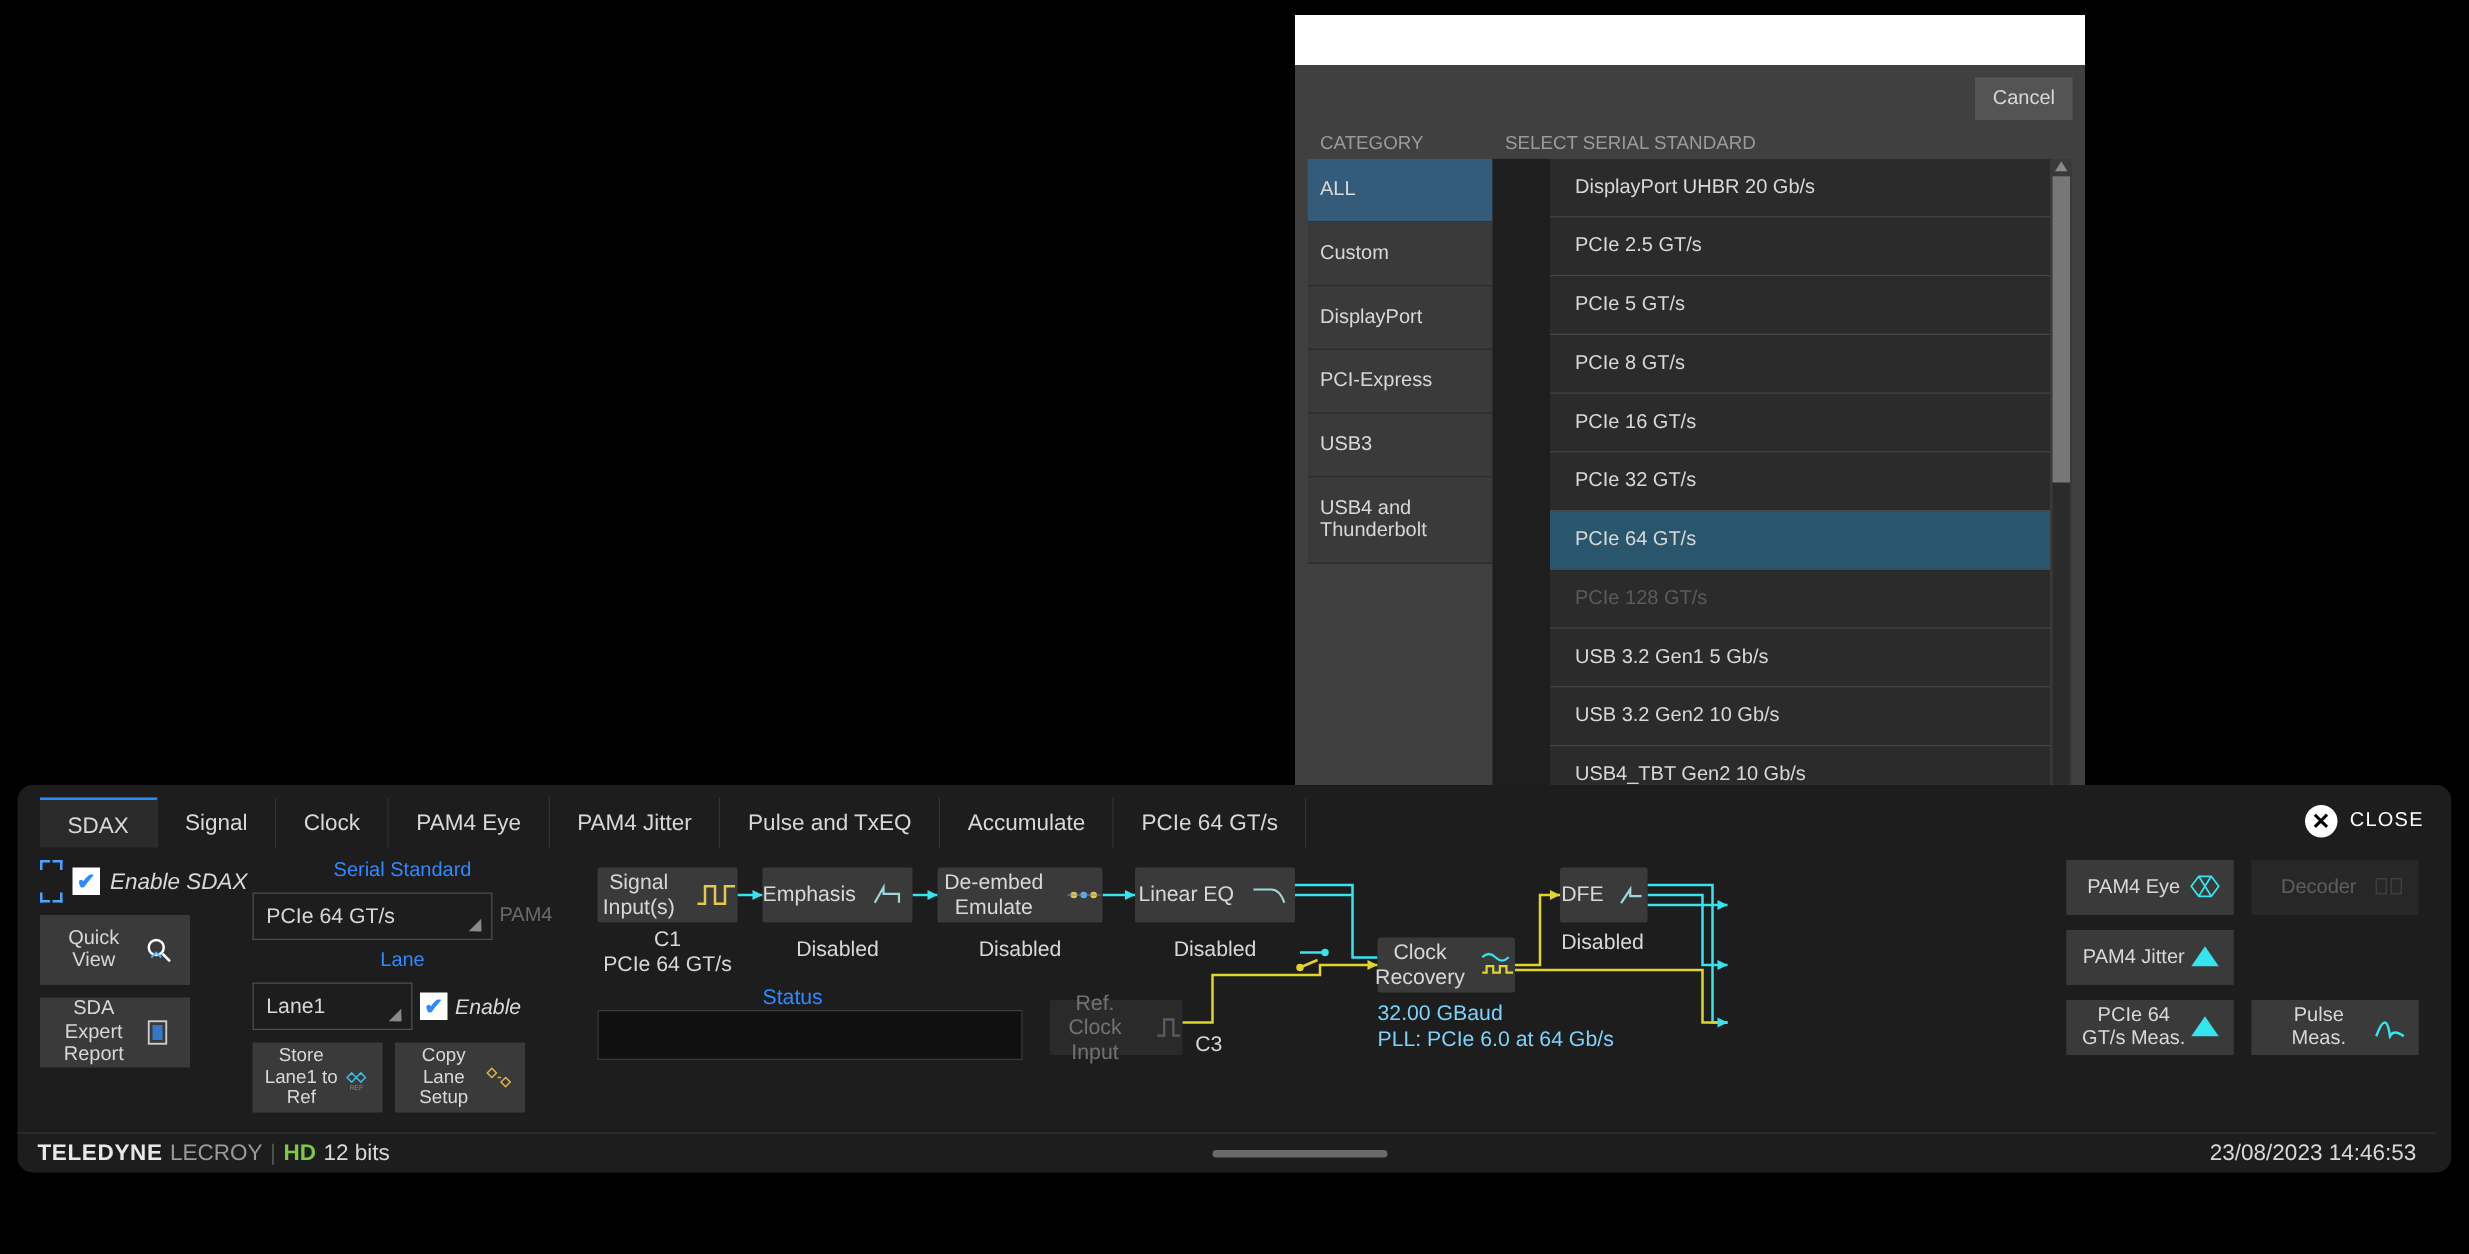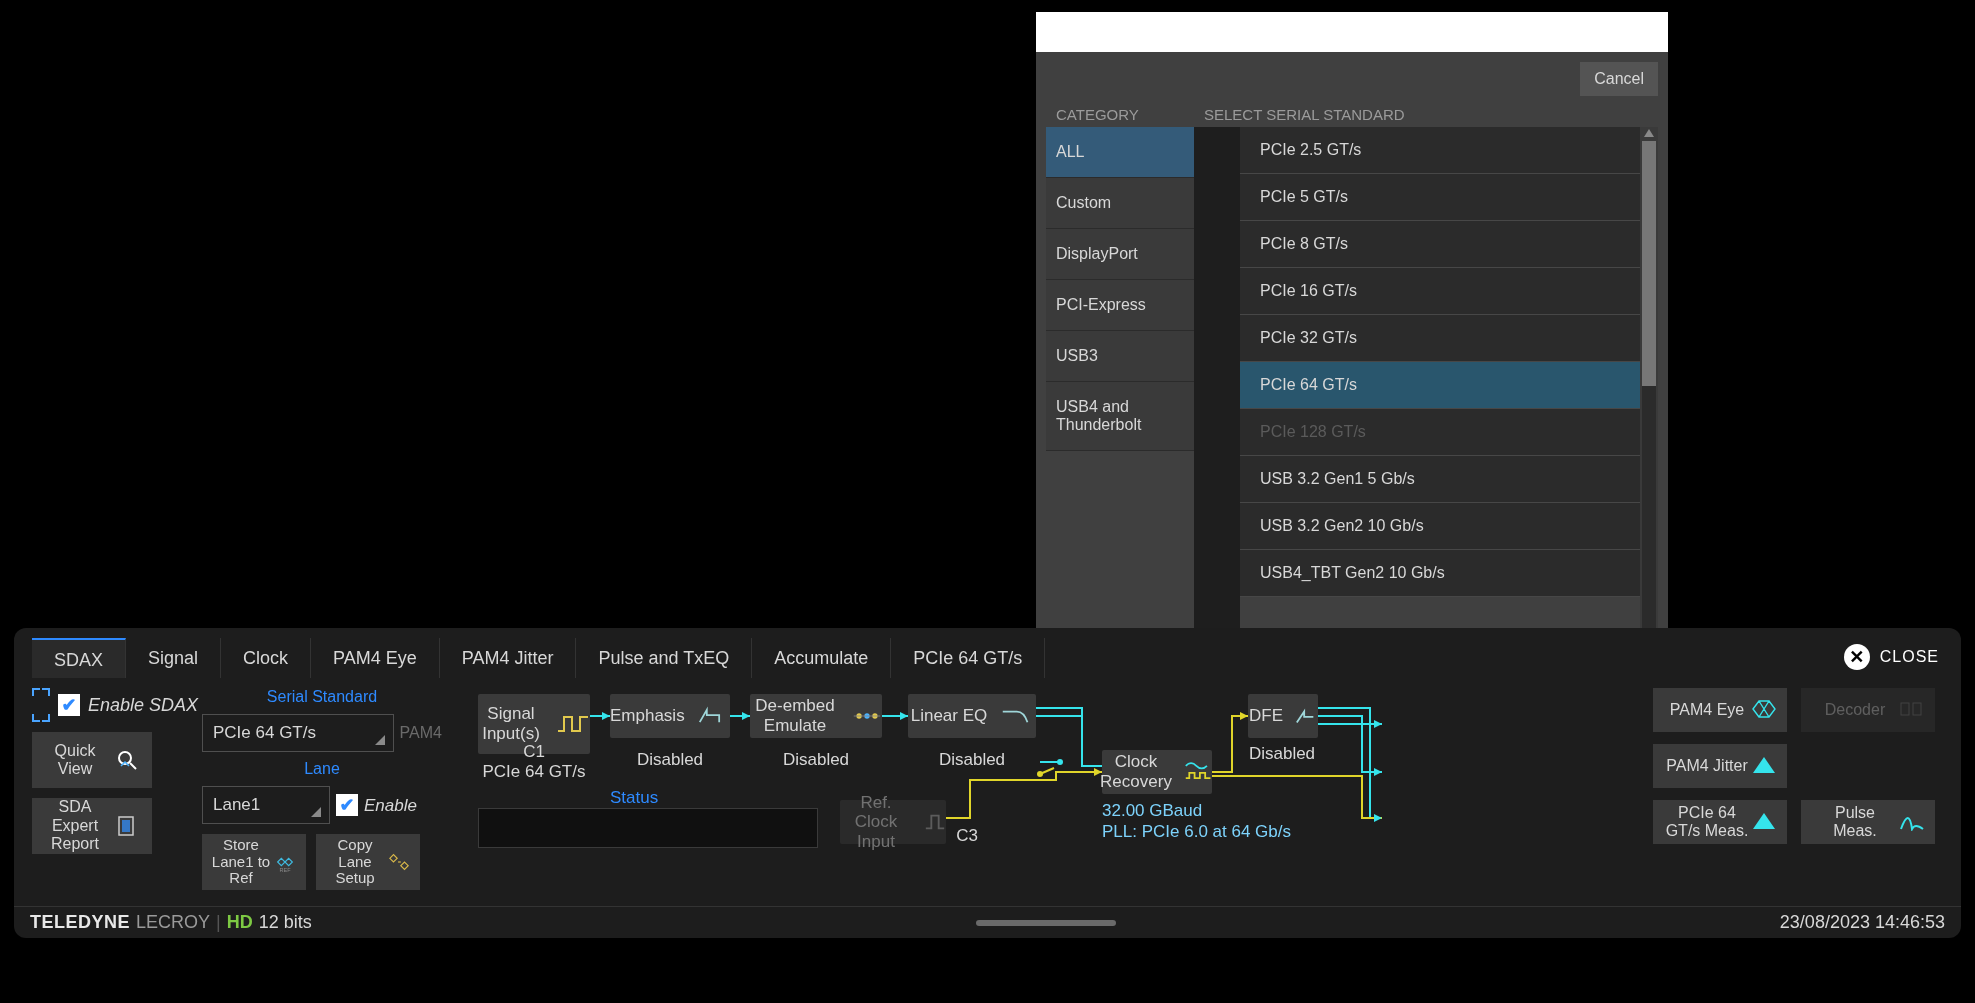--- a/index.html
+++ b/index.html
@@ -82,21 +82,21 @@
 .switch-icon { position: absolute; width: 28px; height: 28px; }
 .cr-info { position: absolute; color: #7dd3fc; font-size: 17px; line-height: 1.25; }
 
 .col-right { width: 300px; display: flex; flex-wrap: wrap; gap: 12px 14px; align-content: flex-start; padding-left: 10px; }
 .rbtn { background: #3a3a3a; color: #d8d8d8; border: none; width: 134px; height: 44px; display: flex; align-items: center; justify-content: space-between; padding: 0 10px; font-size: 16px; cursor: pointer; line-height: 1.1; }
 .rbtn.disabled { opacity: 0.35; }
 .rbtn .btn-text { text-align: center; flex: 1; }
 .rbtn .ricon { width: 26px; height: 22px; }
 
 
-.statusbar { position: absolute; left: 0; right: 0; bottom: 0; height: 32px; display: flex; align-items: center; justify-content: space-between; padding: 0 16px; color: #d8d8d8; font-size: 18px; border-top: 1px solid #333; }
+.statusbar { position: absolute; left: 0; right: 12px; bottom: 0; height: 32px; display: flex; align-items: center; justify-content: space-between; padding: 0 16px; color: #d8d8d8; font-size: 18px; border-top: 1px solid #333; }
 .brand { display: flex; align-items: baseline; gap: 6px; }
 .brand-tel { font-weight: bold; color: #e8e8e8; letter-spacing: 0.5px; }
 .brand-lec { color: #9a9a9a; }
 .brand-sep { color: #555; }
 .brand-hd { color: #7dc943; font-weight: bold; }
 .brand-bits { color: #d8d8d8; }
 .sb-handle { width: 140px; height: 6px; background: #6a6a6a; border-radius: 3px; }
 </style>
 </head>
 <body>
@@ -116,20 +116,21 @@
           <div class="cat-item active">ALL</div>
           <div class="cat-item">Custom</div>
           <div class="cat-item">DisplayPort</div>
           <div class="cat-item">PCI-Express</div>
           <div class="cat-item">USB3</div>
           <div class="cat-item">USB4 and Thunderbolt</div>
         </div>
       <div class="std-list-wrap">
         <div class="std-spacer"></div>
         <div class="std-list" id="std-list">
+            <div class="std-item">DisplayPort UHBR 20 Gb/s</div>
             <div class="std-item">PCIe 2.5 GT/s</div>
             <div class="std-item">PCIe 5 GT/s</div>
             <div class="std-item">PCIe 8 GT/s</div>
             <div class="std-item">PCIe 16 GT/s</div>
             <div class="std-item">PCIe 32 GT/s</div>
             <div class="std-item selected">PCIe 64 GT/s</div>
             <div class="std-item disabled">PCIe 128 GT/s</div>
             <div class="std-item">USB 3.2 Gen1 5 Gb/s</div>
             <div class="std-item">USB 3.2 Gen2 10 Gb/s</div>
             <div class="std-item">USB4_TBT Gen2 10 Gb/s</div>
@@ -256,21 +257,21 @@
             <polygon points="940,36 932,32 932,40"></polygon>
             <polygon points="940,84 932,80 932,88"></polygon>
             <polygon points="940,130 932,126 932,134"></polygon>
           </g>
         <g fill="#e0d52a">
             <polygon points="660,84 652,80 652,88"></polygon>
             <polygon points="806,28 798,24 798,32"></polygon>
           </g>
       </svg>
 
-      <div class="node" style="left:36px; top:6px; width:112px; height:60px;">
+      <div class="node" style="left:36px; top:6px; width:112px; height:44px;">
         <span class="btn-text">Signal Input(s)</span>
         <span class="node-icon">
             <svg viewBox="0 0 34 22" width="34" height="22">
               <path d="M2 18 L8 18 L8 4 L16 4 L16 18 L24 18 L24 4 L32 4" fill="none" stroke="#e2c94d" stroke-width="2"></path>
             </svg>
           </span>
       </div>
       <div class="node-sub" style="left:36px; top:54px; width:112px;">C1</div>
       <div class="node-sub" style="left:20px; top:74px; width:144px;">PCIe 64 GT/s</div>
 

